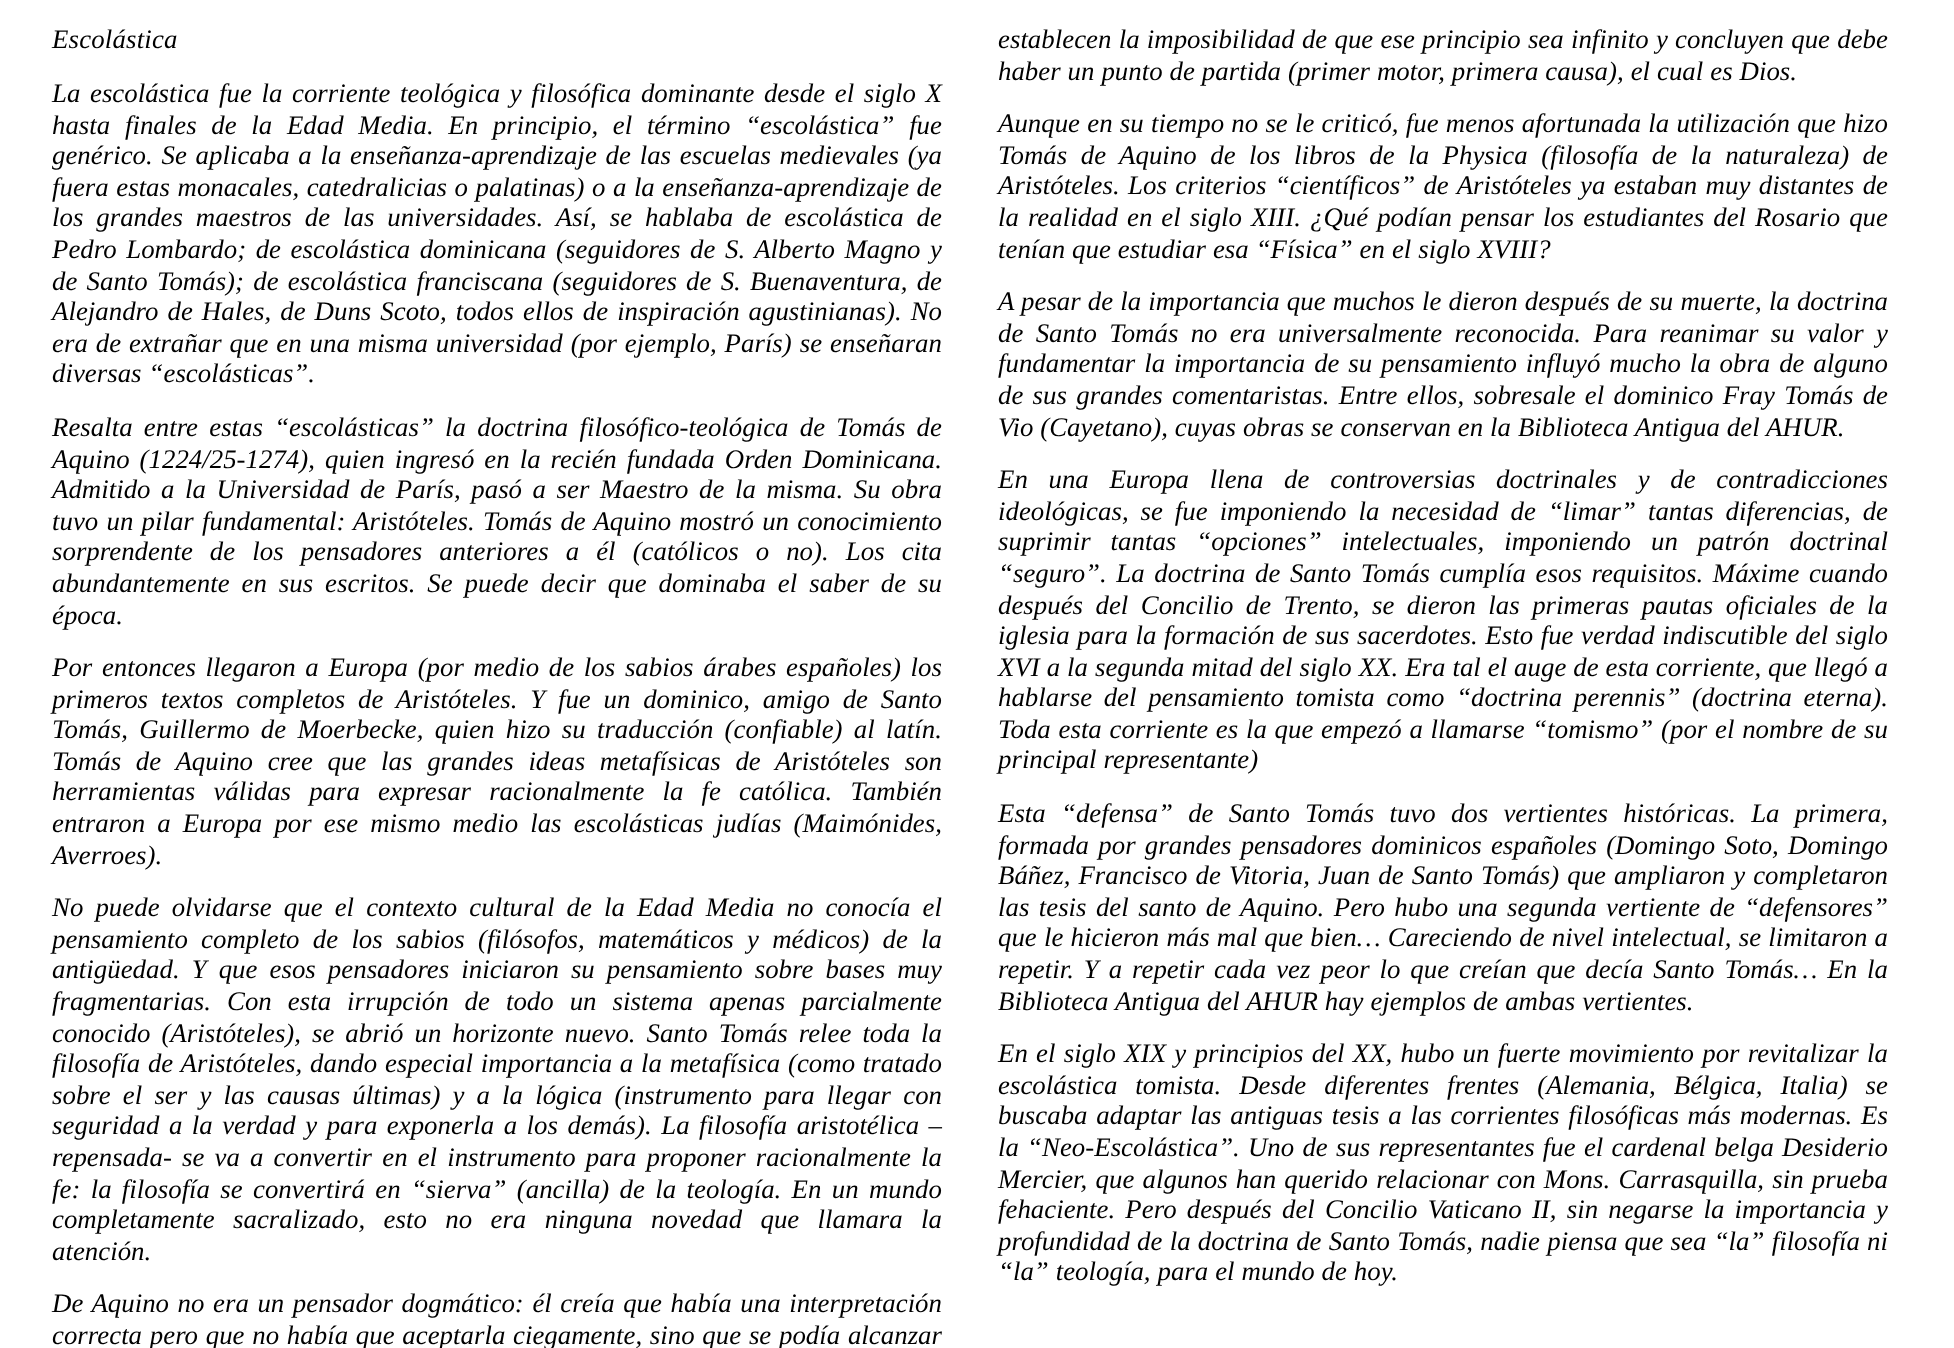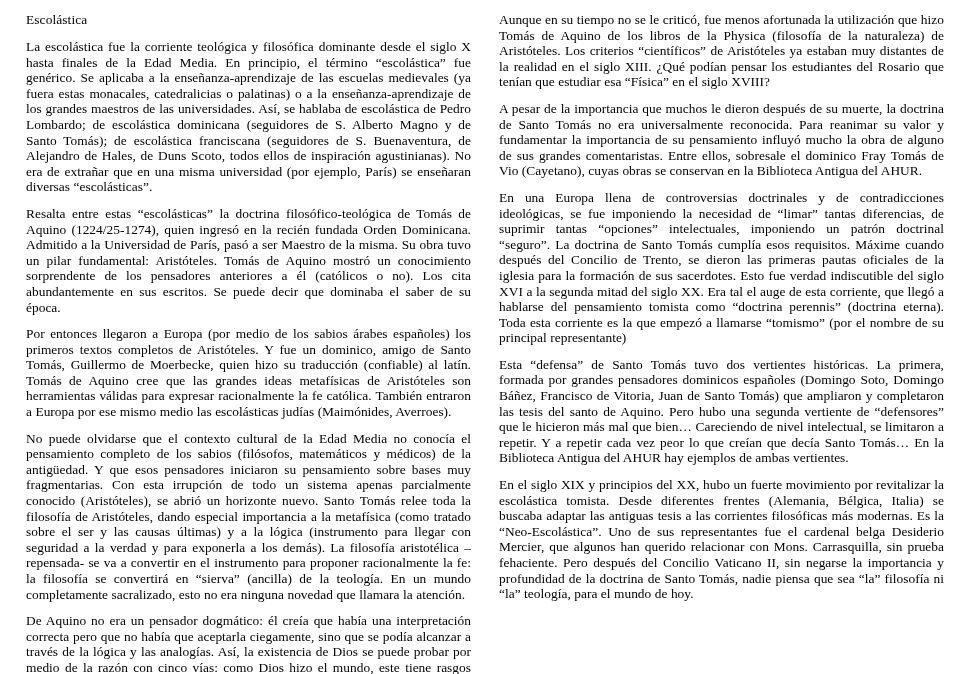--- a/index.html
+++ b/index.html
@@ -13,20 +13,21 @@
     overflow: hidden;
     font-family: "Liberation Serif", "DejaVu Serif", serif;
     color: #000000;
   }
   #page {
     width: 977px;
     height: 652px;
     position: relative;
     box-sizing: border-box;
     padding: 12px 32px 0 26px;
+    font-style: italic;
   }
   #columns {
     display: flex;
     flex-direction: row;
     align-items: flex-start;
     gap: 28px;
   }
   .column {
     width: 445px;
     flex: 0 0 445px;
@@ -65,20 +66,21 @@
     <div class="column col-left">
       <div class="doc-title">Escolástica</div>
       <p class="para">La escolástica fue la corriente teológica y filosófica dominante desde el siglo X hasta finales de la Edad Media. En principio, el término “escolástica” fue genérico. Se aplicaba a la enseñanza-aprendizaje de las escuelas medievales (ya fuera estas monacales, catedralicias o palatinas) o a la enseñanza-aprendizaje de los grandes maestros de las universidades. Así, se hablaba de escolástica de Pedro Lombardo; de escolástica dominicana (seguidores de S. Alberto Magno y de Santo Tomás); de escolástica franciscana (seguidores de S. Buenaventura, de Alejandro de Hales, de Duns Scoto, todos ellos de inspiración agustinianas). No era de extrañar que en una misma universidad (por ejemplo, París) se enseñaran diversas “escolásticas”.</p>
       <p class="para">Resalta entre estas “escolásticas” la doctrina filosófico-teológica de Tomás de Aquino (1224/25-1274), quien ingresó en la recién fundada Orden Dominicana. Admitido a la Universidad de París, pasó a ser Maestro de la misma. Su obra tuvo un pilar fundamental: Aristóteles. Tomás de Aquino mostró un conocimiento sorprendente de los pensadores anteriores a él (católicos o no). Los cita abundantemente en sus escritos. Se puede decir que dominaba el saber de su época.</p>
       <p class="para">Por entonces llegaron a Europa (por medio de los sabios árabes españoles) los primeros textos completos de Aristóteles. Y fue un dominico, amigo de Santo Tomás, Guillermo de Moerbecke, quien hizo su traducción (confiable) al latín. Tomás de Aquino cree que las grandes ideas metafísicas de Aristóteles son herramientas válidas para expresar racionalmente la fe católica. También entraron a Europa por ese mismo medio las escolásticas judías (Maimónides, Averroes).</p>
       <p class="para">No puede olvidarse que el contexto cultural de la Edad Media no conocía el pensamiento completo de los sabios (filósofos, matemáticos y médicos) de la antigüedad. Y que esos pensadores iniciaron su pensamiento sobre bases muy fragmentarias. Con esta irrupción de todo un sistema apenas parcialmente conocido (Aristóteles), se abrió un horizonte nuevo. Santo Tomás relee toda la filosofía de Aristóteles, dando especial importancia a la metafísica (como tratado sobre el ser y las causas últimas) y a la lógica (instrumento para llegar con seguridad a la verdad y para exponerla a los demás). La filosofía aristotélica –repensada- se va a convertir en el instrumento para  proponer racionalmente la fe: la filosofía se convertirá en “sierva” (ancilla) de la teología. En un mundo completamente sacralizado, esto no era ninguna novedad que llamara la atención.</p>
       <p class="para last">De Aquino no era un pensador dogmático: él creía que había una interpretación correcta pero que no había que aceptarla ciegamente, sino que se podía alcanzar a través de la lógica y las analogías. Así, la existencia de Dios se puede probar por medio de la razón con cinco vías: como Dios hizo el mundo, este tiene rasgos cuya comprensión permite conocer su existencia. Las vías parten de una experiencia o rasgo observable (movimiento, causalidad, bondad…), luego presentan un principio metafísico (todo se mueve por causa de otro), después</p>
     </div>
 
     <div class="column col-right">
+      <p class="para">establecen la imposibilidad de que ese principio sea infinito y concluyen que debe haber un punto de partida (primer motor, primera causa), el cual es Dios.</p>
       <p class="para">Aunque en su tiempo no se le criticó, fue menos afortunada la utilización que hizo Tomás de Aquino de los libros de la Physica (filosofía de la naturaleza) de Aristóteles. Los criterios “científicos” de Aristóteles ya estaban muy distantes de la realidad en el siglo XIII. ¿Qué podían pensar los estudiantes del Rosario que tenían que estudiar esa “Física” en el siglo XVIII?</p>
       <p class="para">A pesar de la importancia que muchos le dieron después de su muerte, la doctrina de Santo Tomás no era universalmente reconocida. Para reanimar su valor y fundamentar la importancia de su pensamiento influyó mucho la obra de alguno de sus grandes comentaristas. Entre ellos, sobresale el dominico Fray Tomás de Vio (Cayetano), cuyas obras se conservan en la Biblioteca Antigua del AHUR.</p>
       <p class="para">En una Europa llena de controversias doctrinales y de contradicciones ideológicas, se fue imponiendo la necesidad de “limar” tantas diferencias, de suprimir tantas “opciones” intelectuales, imponiendo un patrón doctrinal “seguro”. La doctrina de Santo Tomás cumplía esos requisitos. Máxime cuando después del Concilio de Trento, se dieron las primeras pautas oficiales de la iglesia para la formación de sus sacerdotes. Esto fue verdad indiscutible del siglo XVI a la segunda mitad del siglo XX. Era tal el auge de esta corriente, que llegó a hablarse del pensamiento tomista como “doctrina perennis” (doctrina eterna). Toda esta corriente es la que empezó a llamarse “tomismo” (por el nombre de su principal representante)</p>
       <p class="para">Esta “defensa” de Santo Tomás tuvo dos vertientes históricas. La primera, formada por grandes pensadores dominicos españoles (Domingo Soto, Domingo Báñez, Francisco de Vitoria, Juan de Santo Tomás) que ampliaron y completaron las tesis del santo de Aquino. Pero hubo una segunda vertiente de “defensores” que le hicieron más mal que bien… Careciendo de nivel intelectual, se limitaron a repetir. Y a repetir cada vez peor lo que creían que decía Santo Tomás… En la Biblioteca Antigua del AHUR hay ejemplos de ambas vertientes.</p>
       <p class="para last">En el siglo XIX y principios del XX, hubo un fuerte movimiento por revitalizar la escolástica tomista. Desde diferentes frentes (Alemania, Bélgica, Italia) se buscaba adaptar las antiguas tesis a las corrientes filosóficas más modernas. Es la “Neo-Escolástica”. Uno de sus representantes fue el cardenal belga Desiderio Mercier, que algunos han querido relacionar con Mons. Carrasquilla, sin prueba fehaciente. Pero después del Concilio Vaticano II, sin negarse la importancia y profundidad de la doctrina de Santo Tomás, nadie piensa que sea “la” filosofía ni “la” teología, para el mundo de hoy.</p>
     </div>
 
   </div>
 </div>
 

